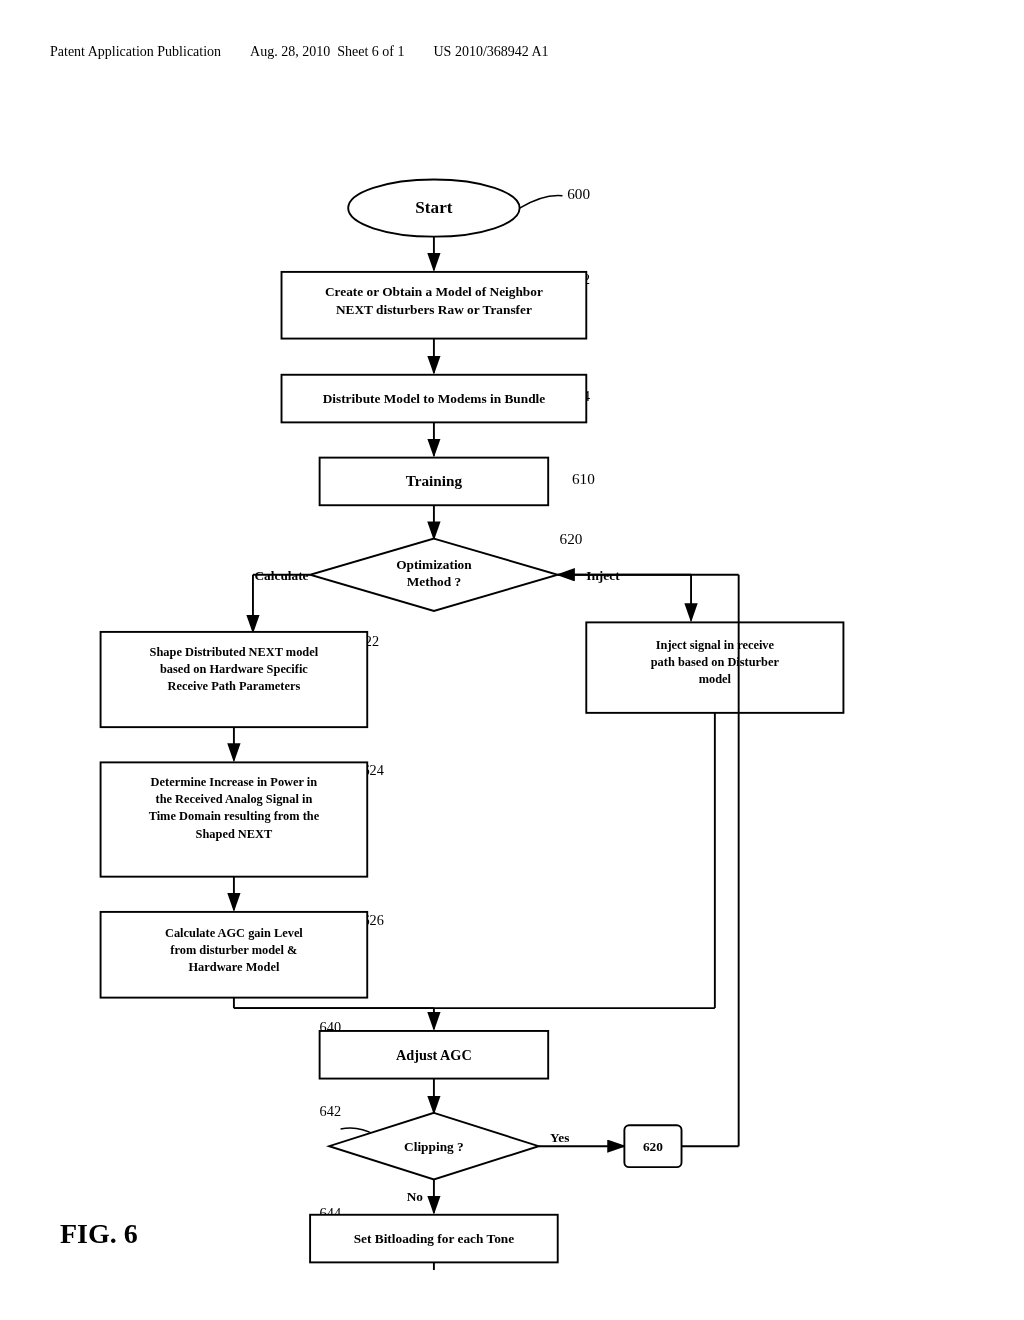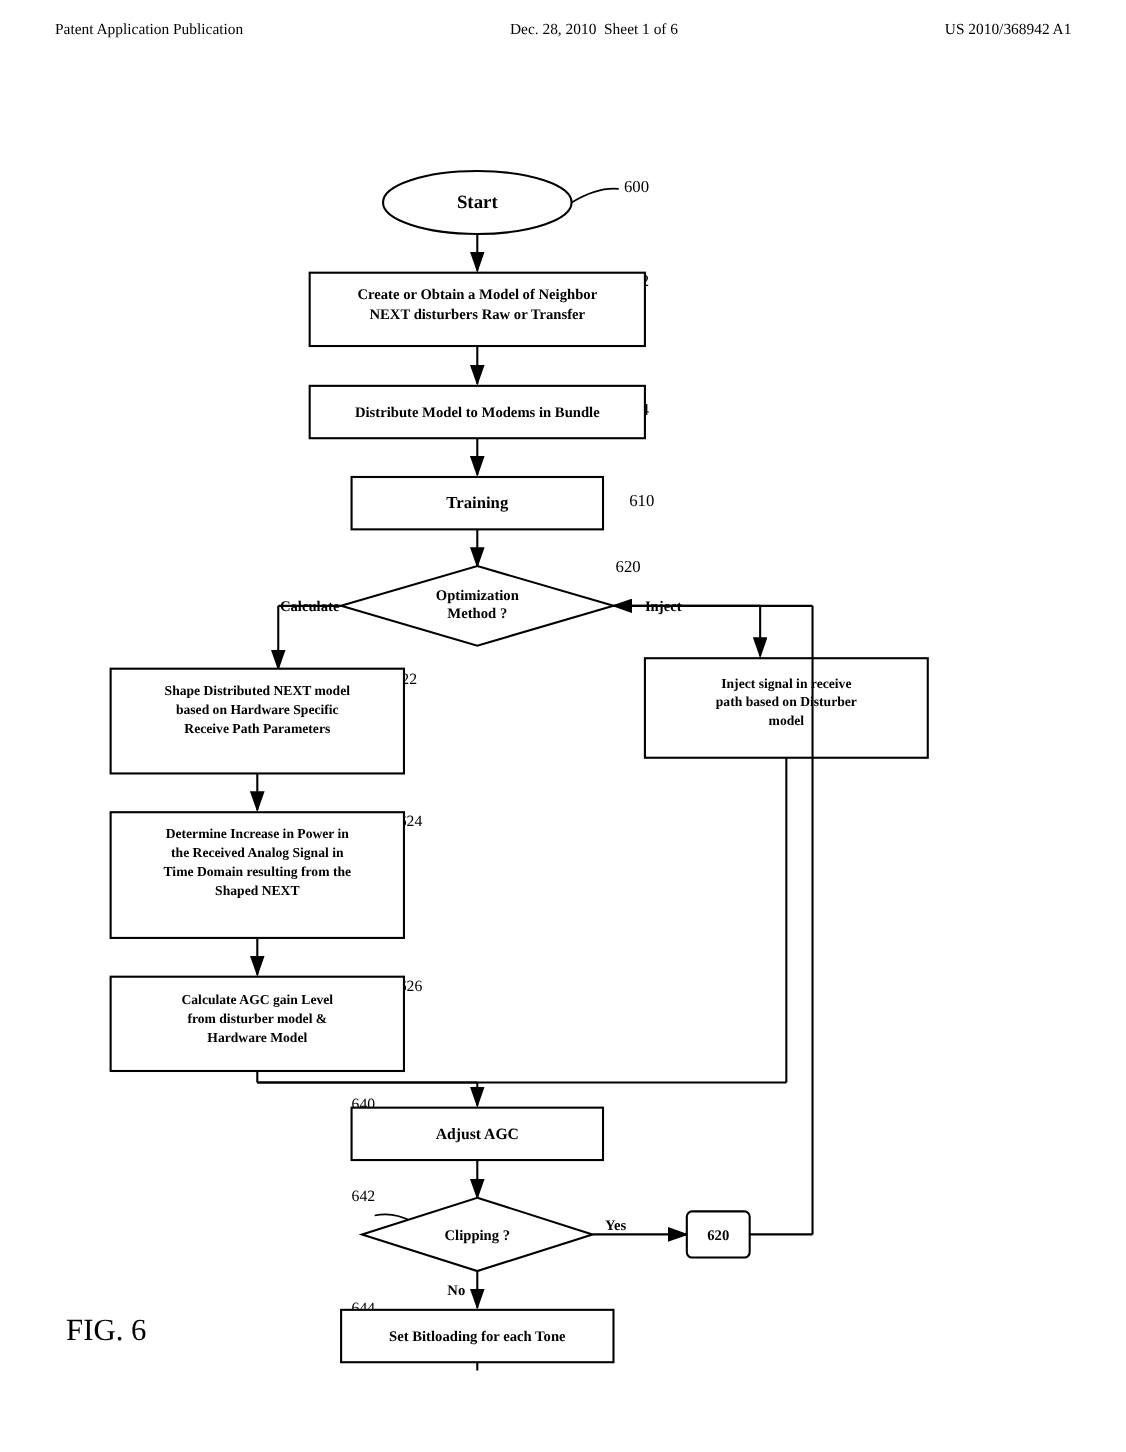--- a/index.html
+++ b/index.html
@@ -8,24 +8,24 @@
       height: 1320px;
       background: #fff;
       font-family: 'Times New Roman', Times, serif;
       position: relative;
       overflow: hidden;
     }
 
     
     .header {
       display: flex;
-      justify-content: space-between;
       align-items: flex-start;
-      padding: 20px 50px 0 50px;
+      padding: 44px 50px 0 50px;
       font-size: 14px;
+      gap: 29px;
     }
 
     
     .diagram-area {
       position: relative;
       width: 100%;
       height: 1200px;
       margin-top: 10px;
     }
 
@@ -37,31 +37,31 @@
       width: 100%;
       height: 100%;
     }
 
     
     .fig-label {
       position: absolute;
       bottom: 20px;
       left: 60px;
       font-size: 28px;
-      font-weight: normal;
+      font-weight: bold;
       text-align: right;
     }
   </style>
 </head>
 <body>
 
 <div class="header">
   <span>Patent Application Publication</span>
   <span>
-    <span>Dec. 28, 2010</span>&nbsp;&nbsp;<span>Sheet 1 of 6</span>
+    <span>Aug. 28, 2010</span>&nbsp;&nbsp;<span>Sheet 6 of 1</span>
   </span>
   <span>US 2010/368942 A1</span>
 </div>
 
 <div class="diagram-area">
   <svg class="flowchart-svg" viewBox="0 0 1024 1260" xmlns="http://www.w3.org/2000/svg">
 
     <defs>
       <marker id="arrowhead" markerWidth="10" markerHeight="7" refX="9" refY="3.5" orient="auto">
         <polygon points="0 0, 10 3.5, 0 7" fill="#000"></polygon>

